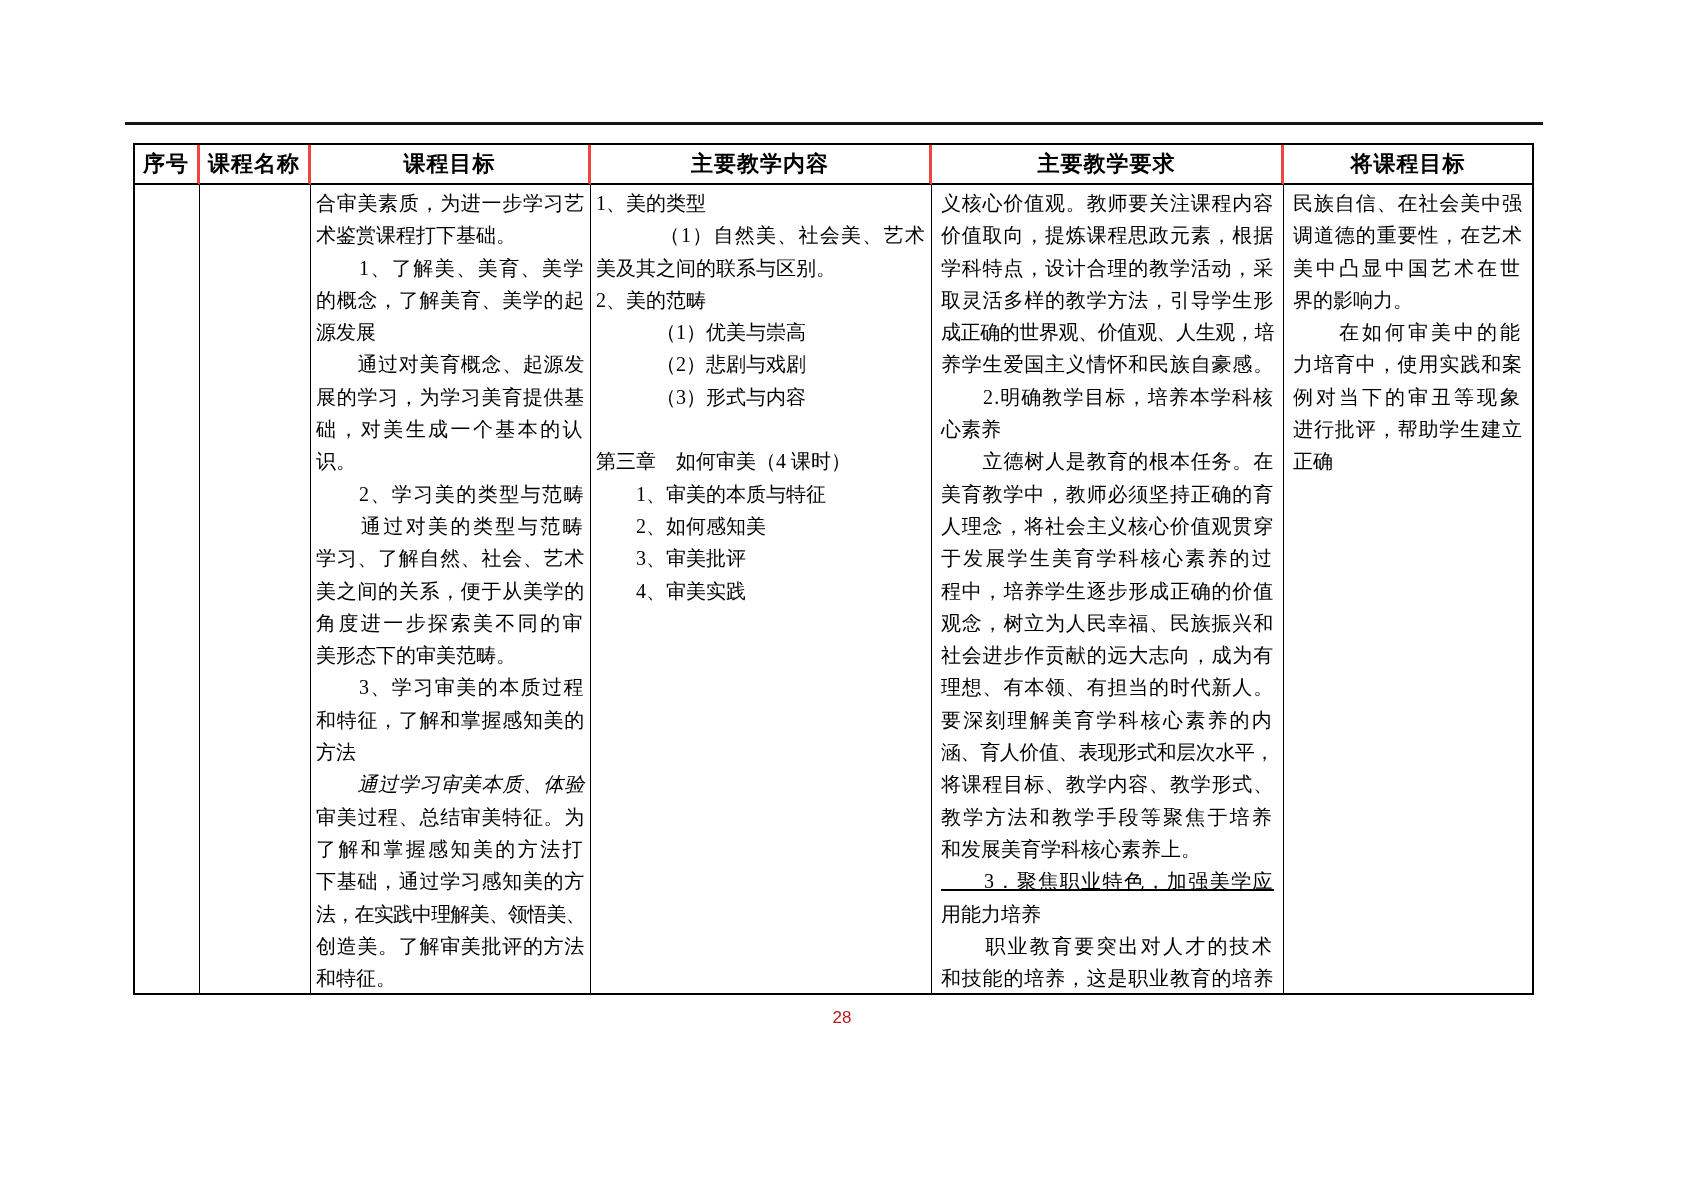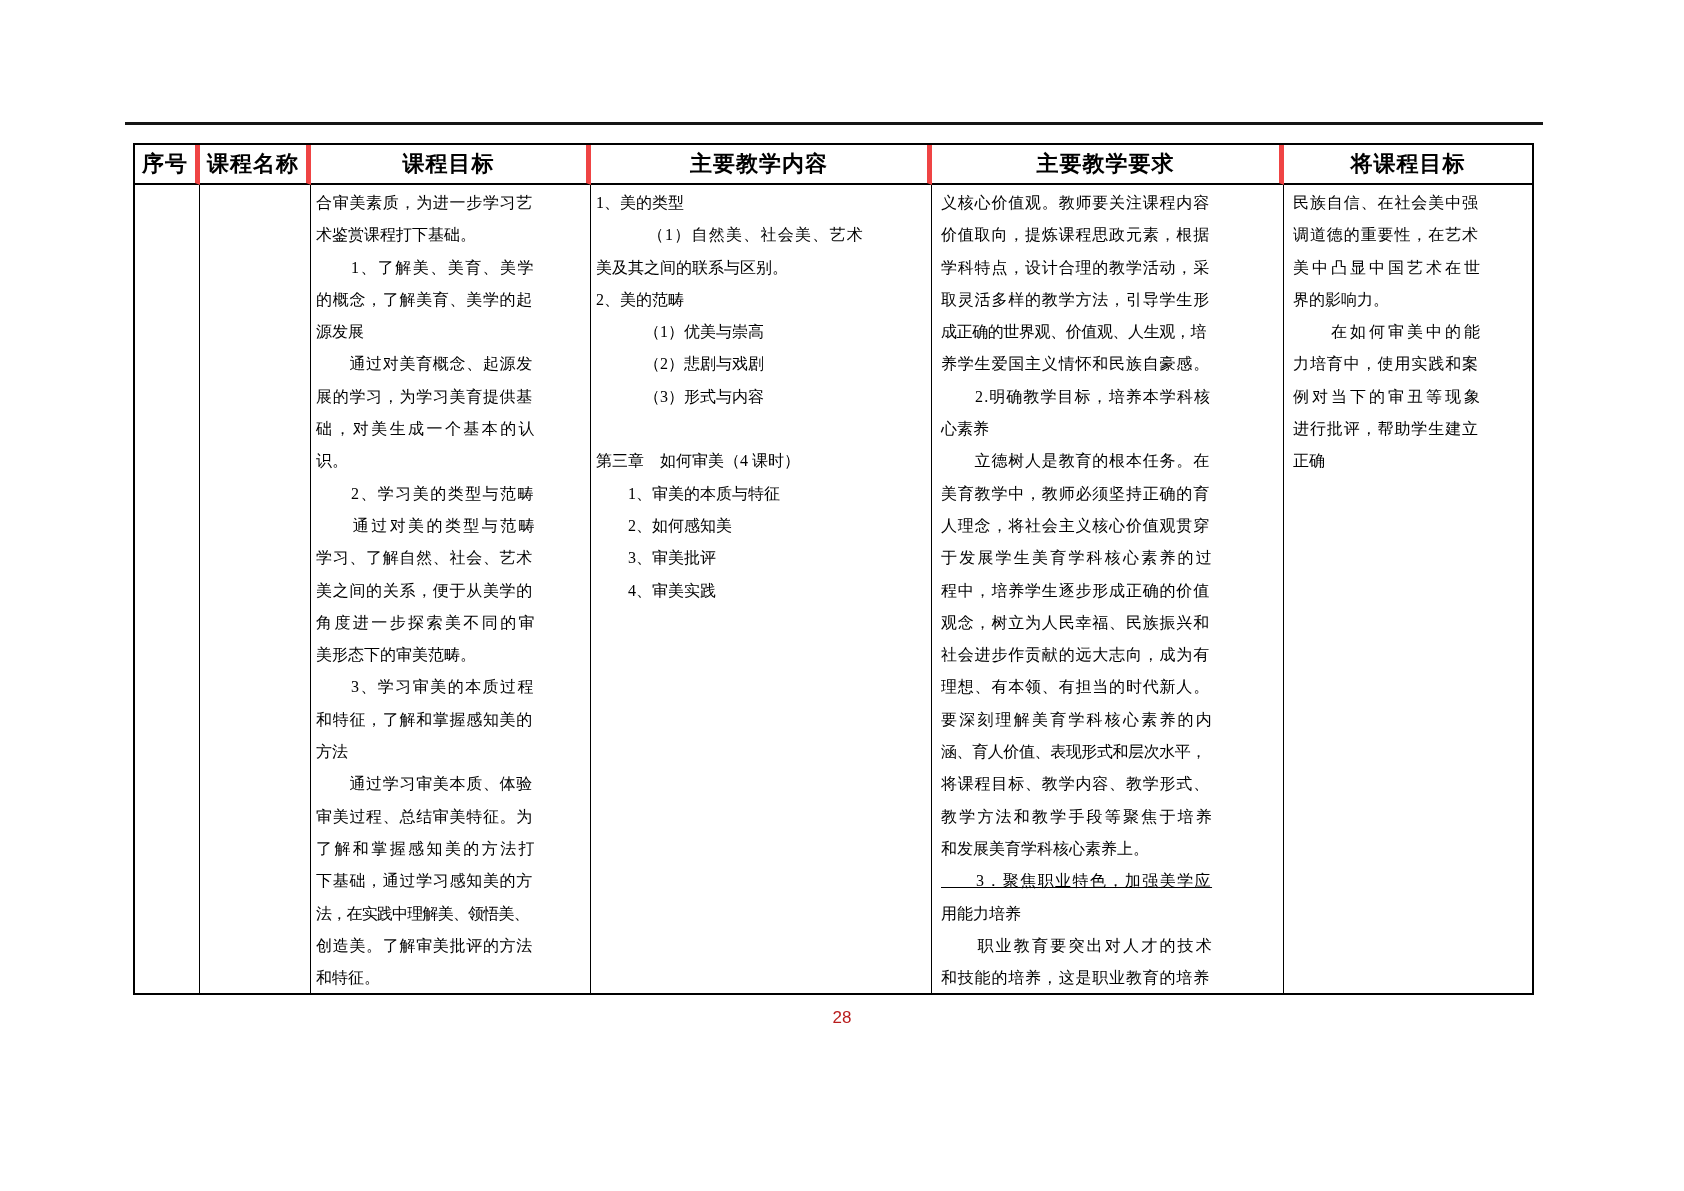--- a/index.html
+++ b/index.html
@@ -27,33 +27,33 @@
     width: 1401px; height: 852px;
     box-sizing: border-box;
     border: 2px solid #000;
     display: grid;
     grid-template-columns: 65px 111px 280px 341px 352px 248px;
     grid-template-rows: 40px 1fr;
     background: #fff;
   }
   .th {
     box-sizing: border-box;
-    border-right: 5px solid #ef4444;
+    border-right: 3px solid #ef4444;
     border-bottom: 2px solid #000;
     display: flex; align-items: center; justify-content: center;
     font-family: "Liberation Sans", "DejaVu Sans", sans-serif;
     font-weight: bold;
     font-size: 22px;
     letter-spacing: 1px;
   }
   .th.last { border-right: none; }
   .td {
     box-sizing: border-box;
     border-right: 1px solid #000;
-    font-size: 16px;
+    font-size: 20px;
     line-height: 32.3px;
     padding: 2px 5px 10px 5px;
     overflow: hidden;
   }
   .td.c5, .td.c6 { padding-left: 9px; padding-right: 9px; }
   .td.last { border-right: none; }
   .ln { white-space: nowrap; }
   .page-number {
     position: absolute;
     left: 0; top: 1008px;
@@ -92,21 +92,21 @@
         <div class="ln"><span>识。</span></div>
         <div class="ln"><span style="letter-spacing: 1.46px;">　　2、学习美的类型与范畴</span></div>
         <div class="ln"><span style="letter-spacing: 2.42px;">　　通过对美的类型与范畴</span></div>
         <div class="ln"><span style="letter-spacing: 0.69px;">学习、了解自然、社会、艺术</span></div>
         <div class="ln"><span style="letter-spacing: 0.69px;">美之间的关系，便于从美学的</span></div>
         <div class="ln"><span style="letter-spacing: 2.42px;">角度进一步探索美不同的审</span></div>
         <div class="ln"><span>美形态下的审美范畴。</span></div>
         <div class="ln"><span style="letter-spacing: 1.46px;">　　3、学习审美的本质过程</span></div>
         <div class="ln"><span style="letter-spacing: 0.69px;">和特征，了解和掌握感知美的</span></div>
         <div class="ln"><span>方法</span></div>
-        <div class="ln"><span style="letter-spacing: 0.69px;">　　通过学习审美本质、体验</span></div>
+        <div class="ln"><span style="letter-spacing: 0.69px; font-style: italic;">　　通过学习审美本质、体验</span></div>
         <div class="ln"><span style="letter-spacing: 0.69px;">审美过程、总结审美特征。为</span></div>
         <div class="ln"><span style="letter-spacing: 2.42px;">了解和掌握感知美的方法打</span></div>
         <div class="ln"><span style="letter-spacing: 0.69px;">下基础，通过学习感知美的方</span></div>
         <div class="ln"><span style="letter-spacing: -0.79px;">法，在实践中理解美、领悟美、</span></div>
         <div class="ln"><span style="letter-spacing: 0.69px;">创造美。了解审美批评的方法</span></div>
         <div class="ln"><span>和特征。</span></div>
       </div>
     <div class="td c4">
         <div class="ln"><span>1、美的类型</span></div>
         <div class="ln"><span style="letter-spacing: 1.25px;">　　　（1）自然美、社会美、艺术</span></div>

